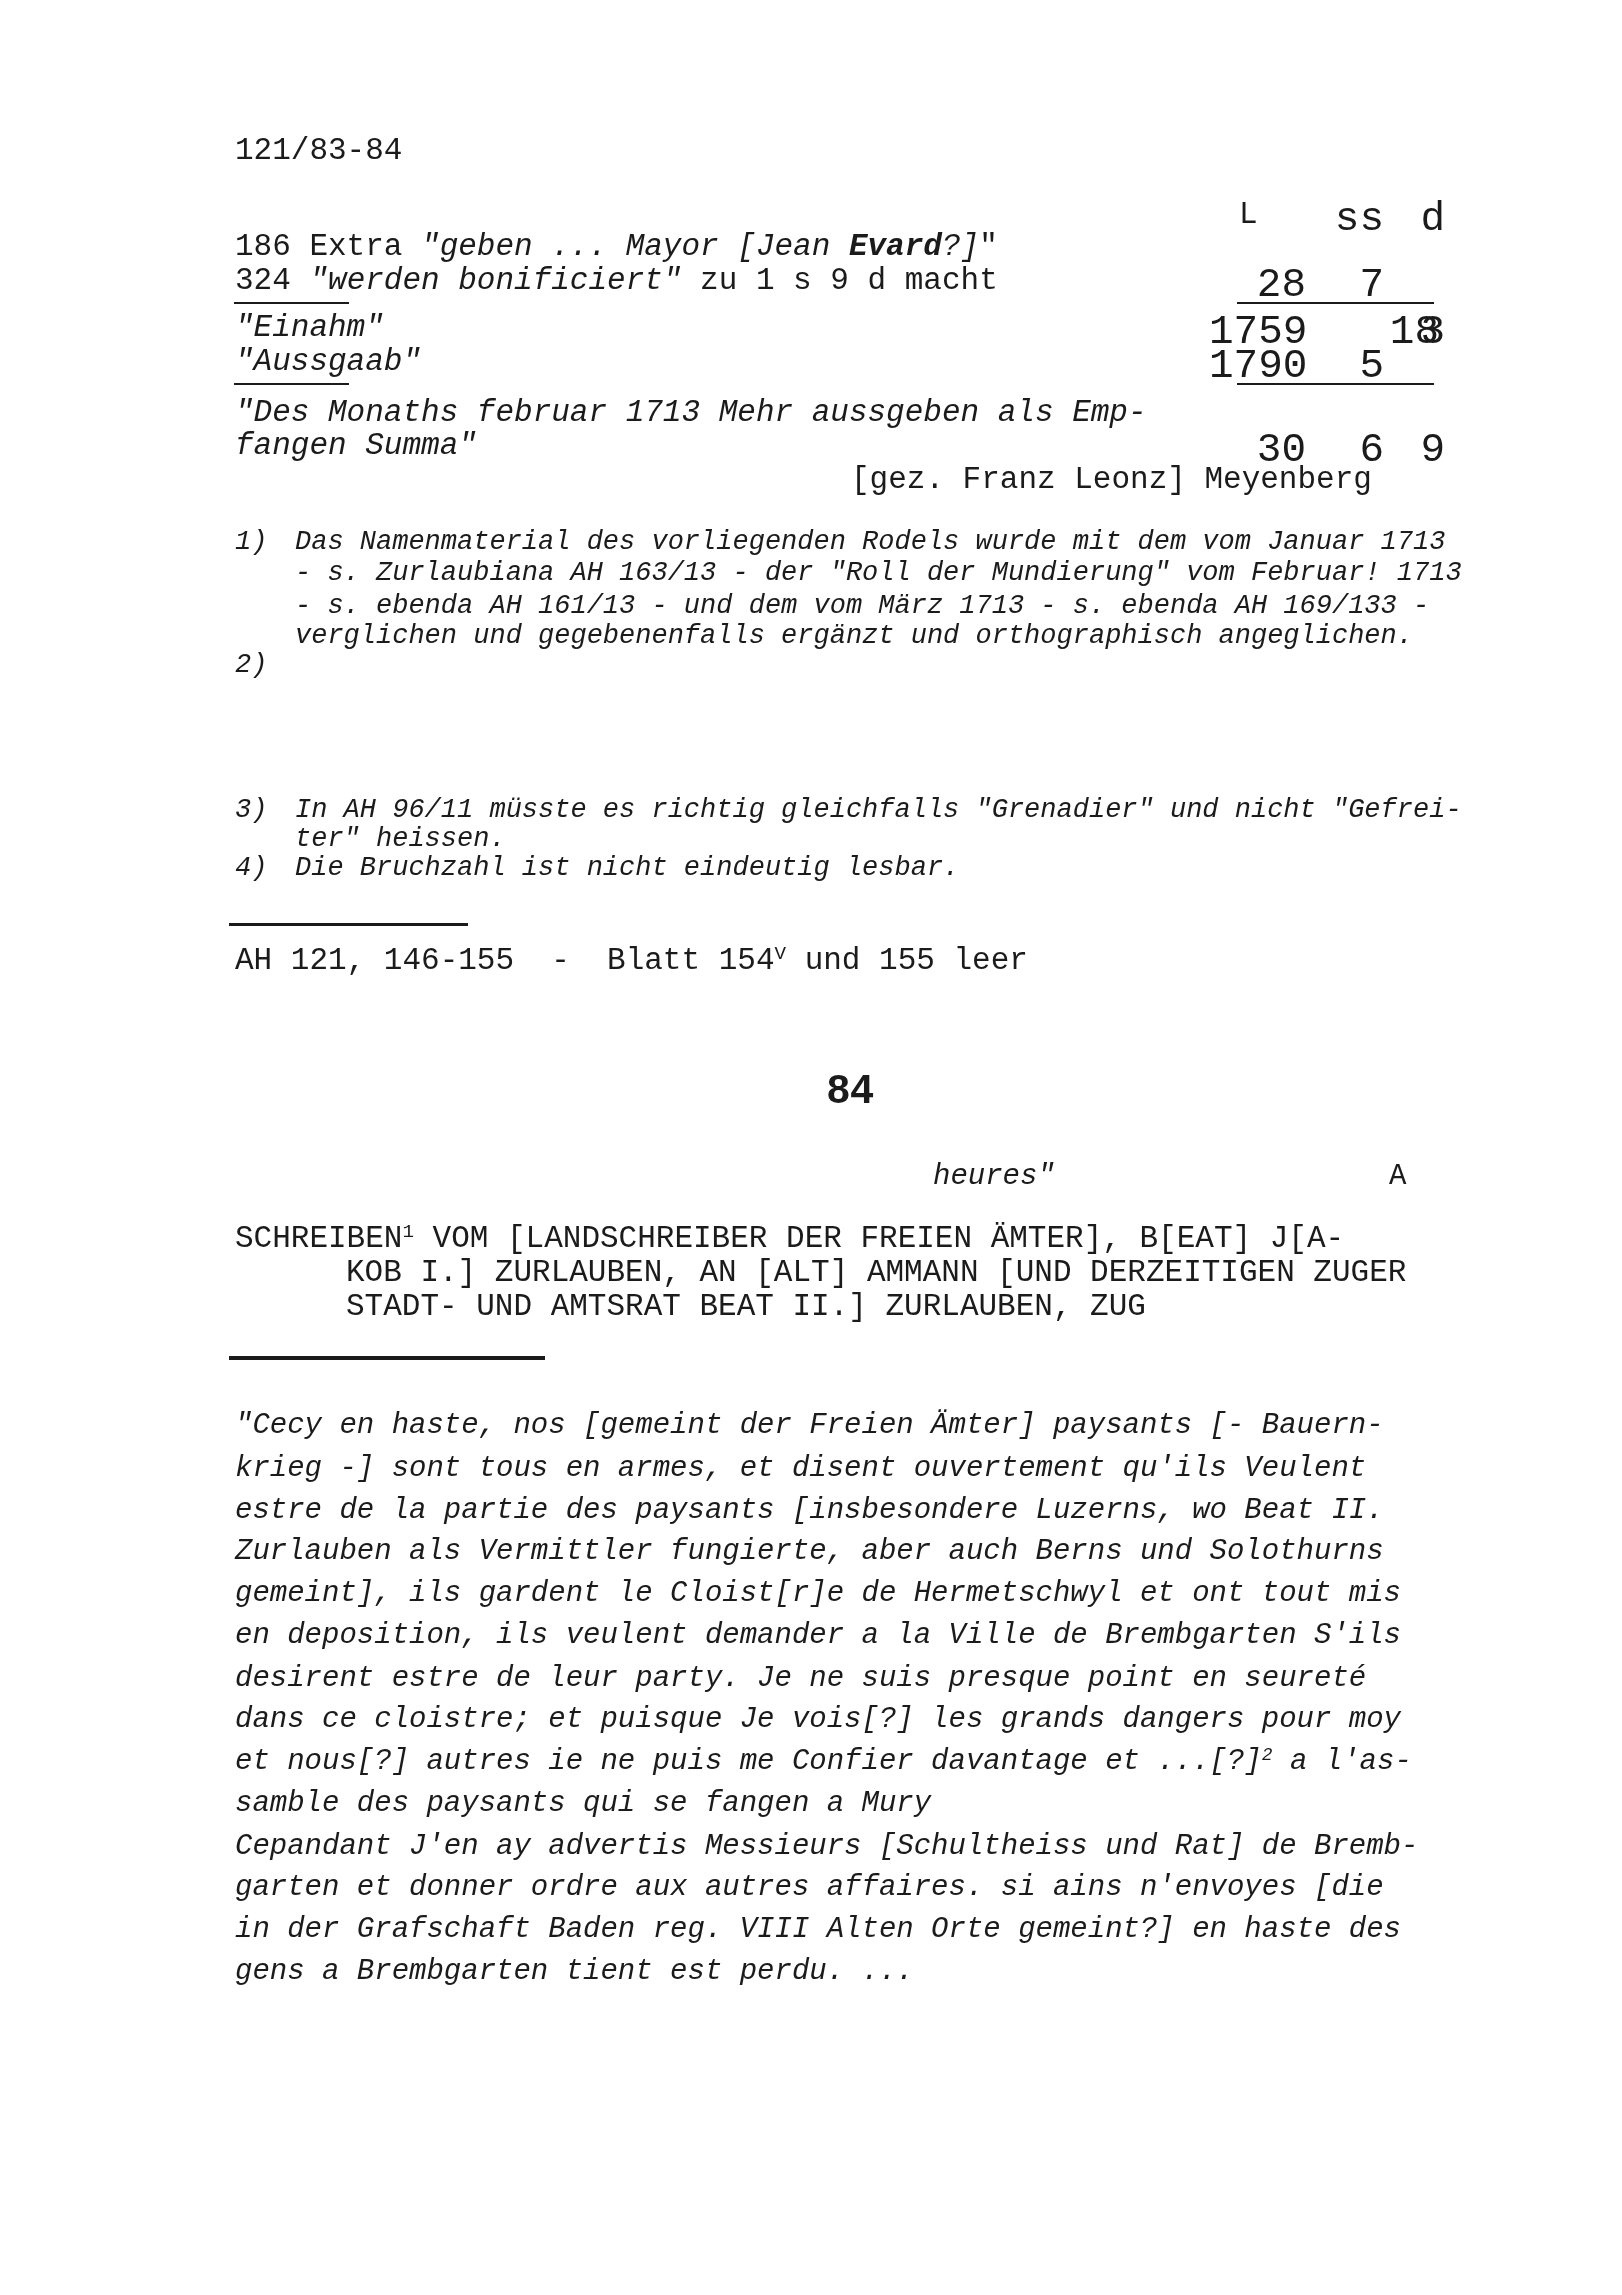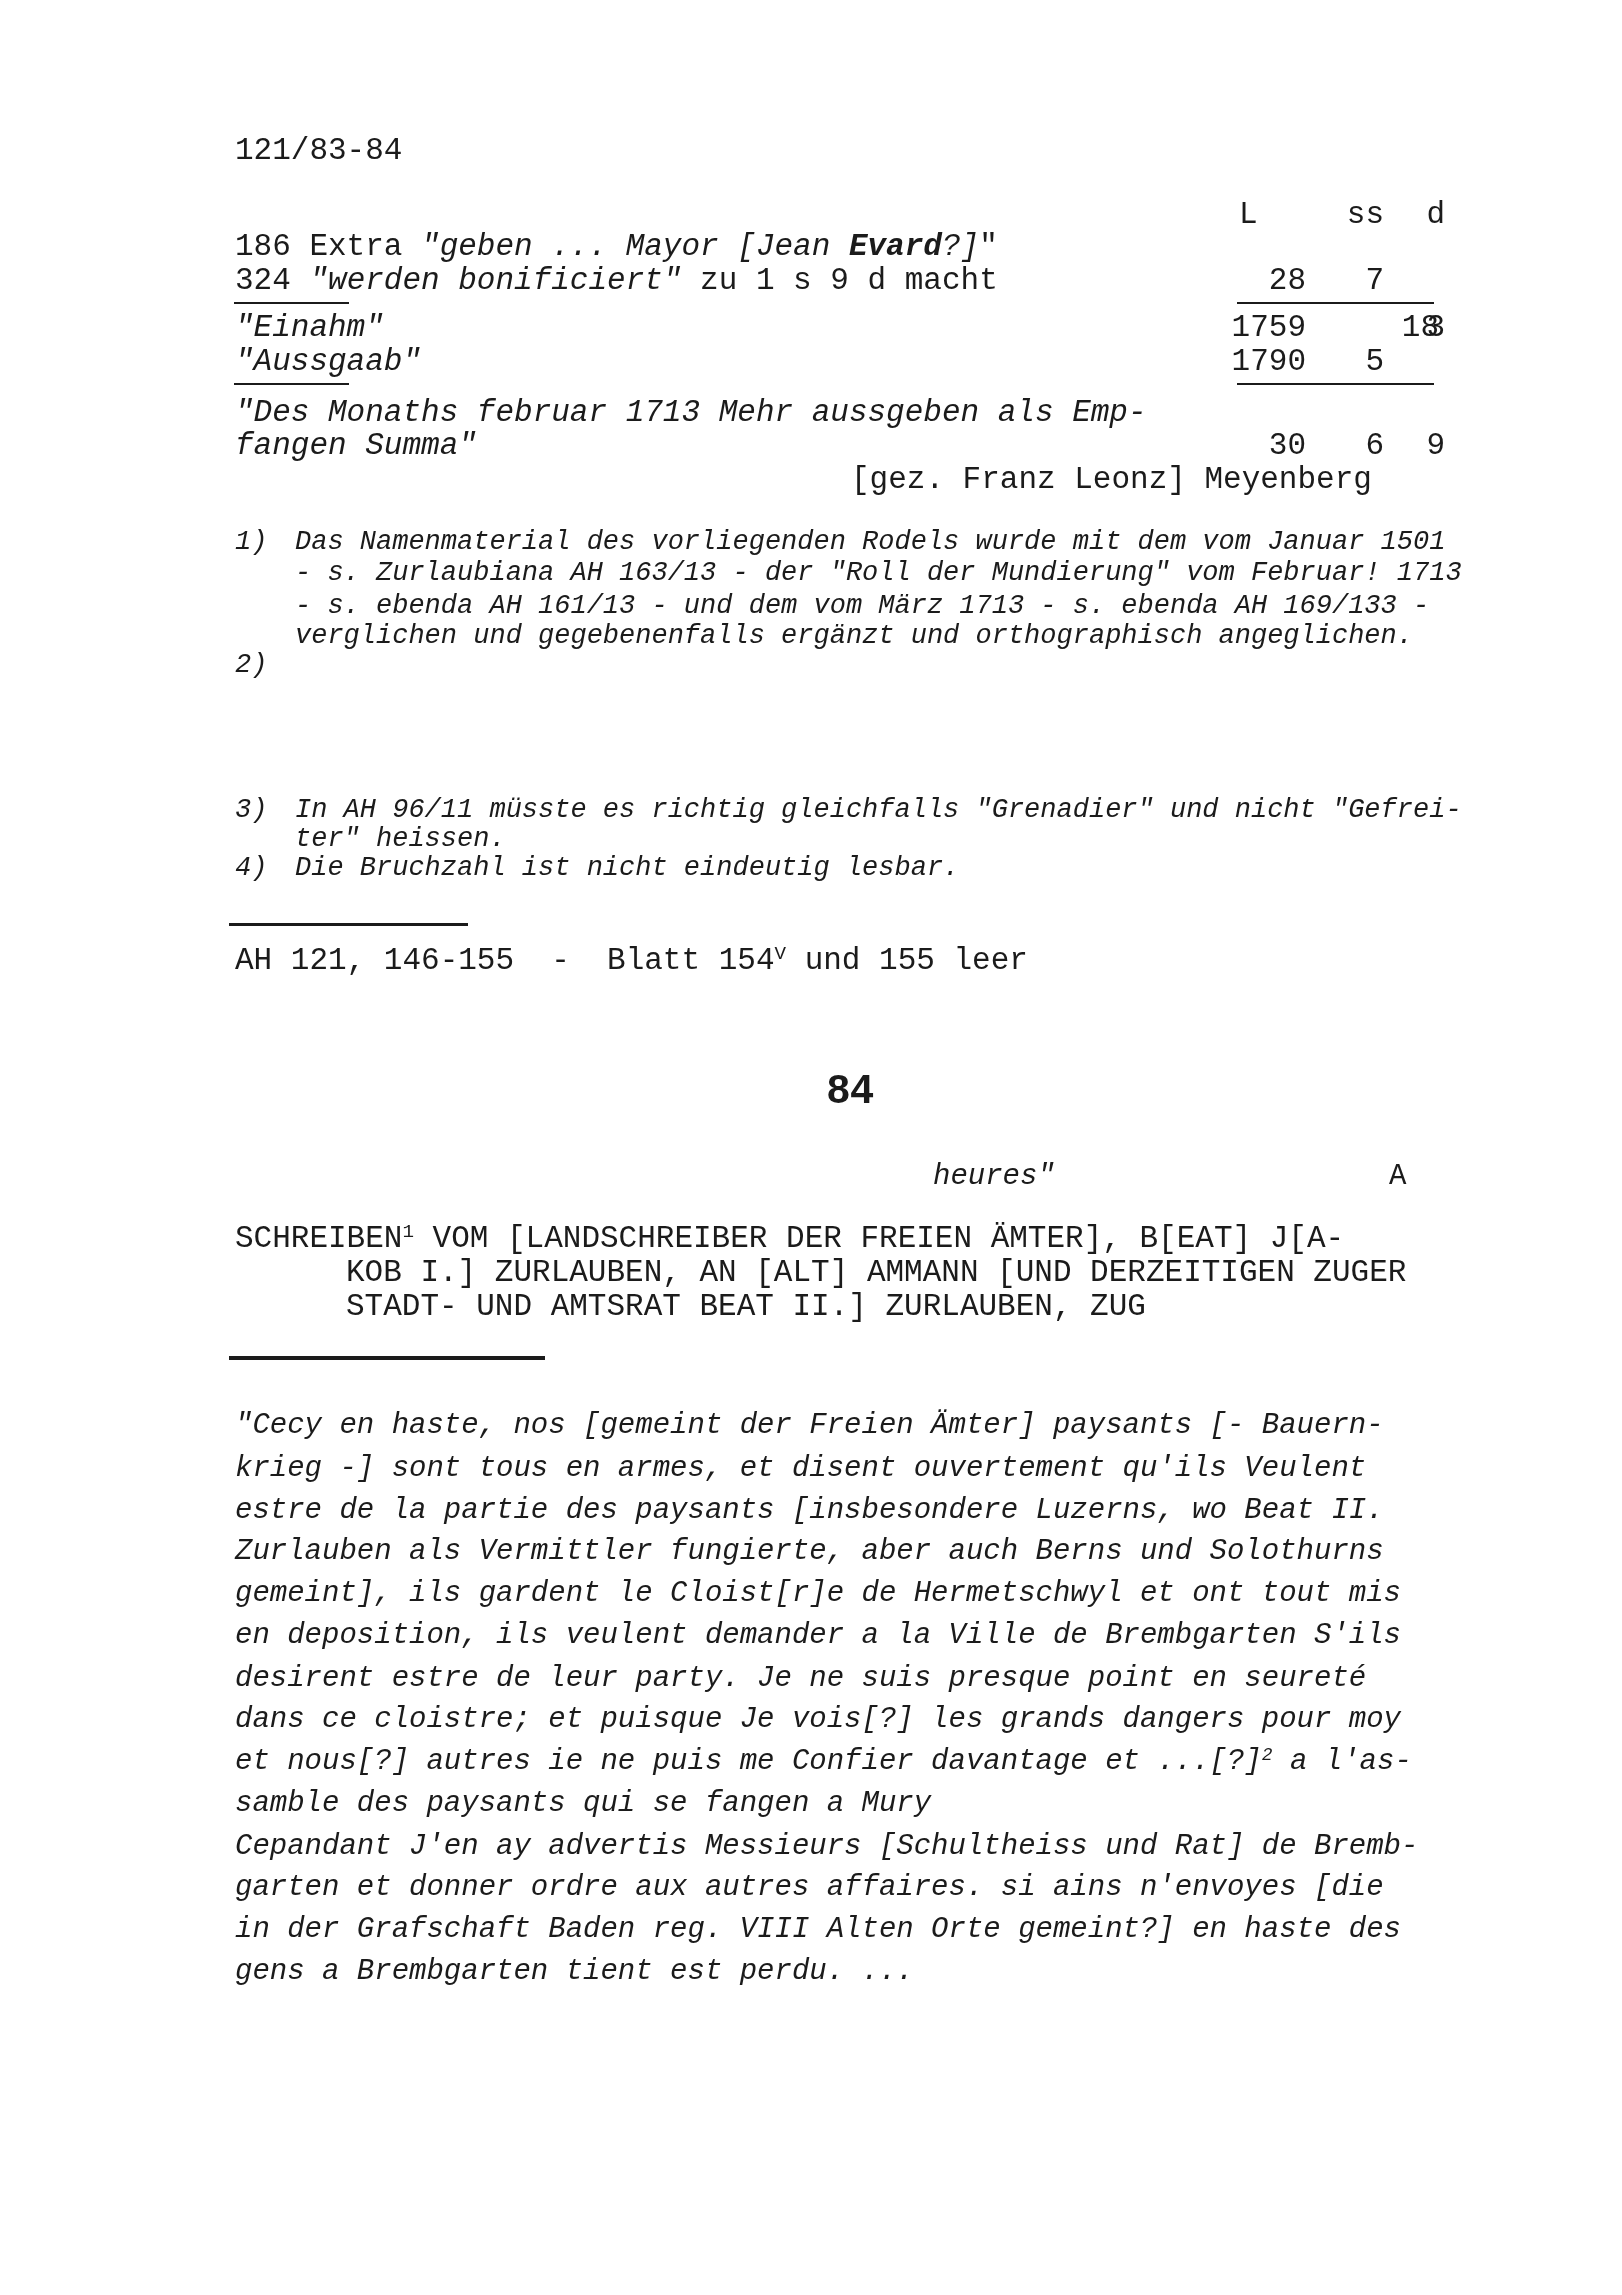--- a/index.html
+++ b/index.html
@@ -10,21 +10,21 @@
     color:#1b1b1b;
     font-family:"Liberation Mono","DejaVu Sans Mono",monospace;
     overflow:hidden;
   }
   .ln{position:absolute;white-space:pre;line-height:1;}
   .fz-main{font-size:31px;}
   .fz-fn{font-size:27px;font-style:italic;}
   .fz-body{font-size:29px;font-style:italic;}
   .fz-date{font-size:29px;}
   .docnum{font-size:41px;font-weight:bold;font-family:"Liberation Sans","DejaVu Sans",sans-serif;letter-spacing:0.8px;}
-  .num{position:absolute;white-space:pre;width:97px;text-align:right;font-size:31px;line-height:1;}
+  .num{position:absolute;white-space:pre;width:97px;text-align:right;font-size:41px;line-height:1;}
   .rule{position:absolute;background:#1b1b1b;}
   
   .seg{white-space:pre;}
   .r{font-style:normal;font-weight:normal;text-align:right;}
   .i{font-style:italic;}
   .bi{font-weight:bold;font-style:italic;}
   .sup{font-style:normal;font-size:0.62em;position:relative;top:-0.5em;}
   .isup{font-style:italic;font-size:0.62em;position:relative;top:-0.5em;}
 </style>
 </head>
@@ -62,21 +62,21 @@
   <div class="ln fz-main" style="top:397px;left:235px;"><span class="seg i">"Des Monaths februar 1713 Mehr aussgeben als Emp-</span></div>
 
   <div class="ln fz-main" style="top:430px;left:235px;"><span class="seg i">fangen Summa"</span></div>
   <div class="num" style="top:430px;left:1209px;">30</div>
   <div class="num" style="top:430px;left:1287px;">6</div>
   <div class="num" style="top:430px;left:1348px;">9</div>
 
   <div class="ln fz-main" style="top:464px;left:851px;">[gez. Franz Leonz] Meyenberg</div>
 
   <div class="ln fz-fn" style="top:529px;left:235px;">1)</div>
-  <div class="ln fz-fn" style="top:529px;left:295px;">Das Namenmaterial des vorliegenden Rodels wurde mit dem vom Januar 1501</div>
+  <div class="ln fz-fn" style="top:529px;left:295px;">Das Namenmaterial des vorliegenden Rodels wurde mit dem vom Januar 1713</div>
   <div class="ln fz-fn" style="top:560px;left:295px;">- s. Zurlaubiana AH 163/13 - der "Roll der Mundierung" vom Februar! 1713</div>
   <div class="ln fz-fn" style="top:593px;left:295px;">- s. ebenda AH 161/13 - und dem vom März 1713 - s. ebenda AH 169/133 -</div>
   <div class="ln fz-fn" style="top:623px;left:295px;">verglichen und gegebenenfalls ergänzt und orthographisch angeglichen.</div>
   <div class="ln fz-fn" style="top:652px;left:235px;">2)</div>
   <div class="ln fz-fn" style="top:797px;left:235px;">3)</div>
   <div class="ln fz-fn" style="top:797px;left:295px;">In AH 96/11 müsste es richtig gleichfalls "Grenadier" und nicht "Gefrei-</div>
   <div class="ln fz-fn" style="top:826px;left:295px;">ter" heissen.</div>
   <div class="ln fz-fn" style="top:855px;left:235px;">4)</div>
   <div class="ln fz-fn" style="top:855px;left:295px;">Die Bruchzahl ist nicht eindeutig lesbar.</div>
 

